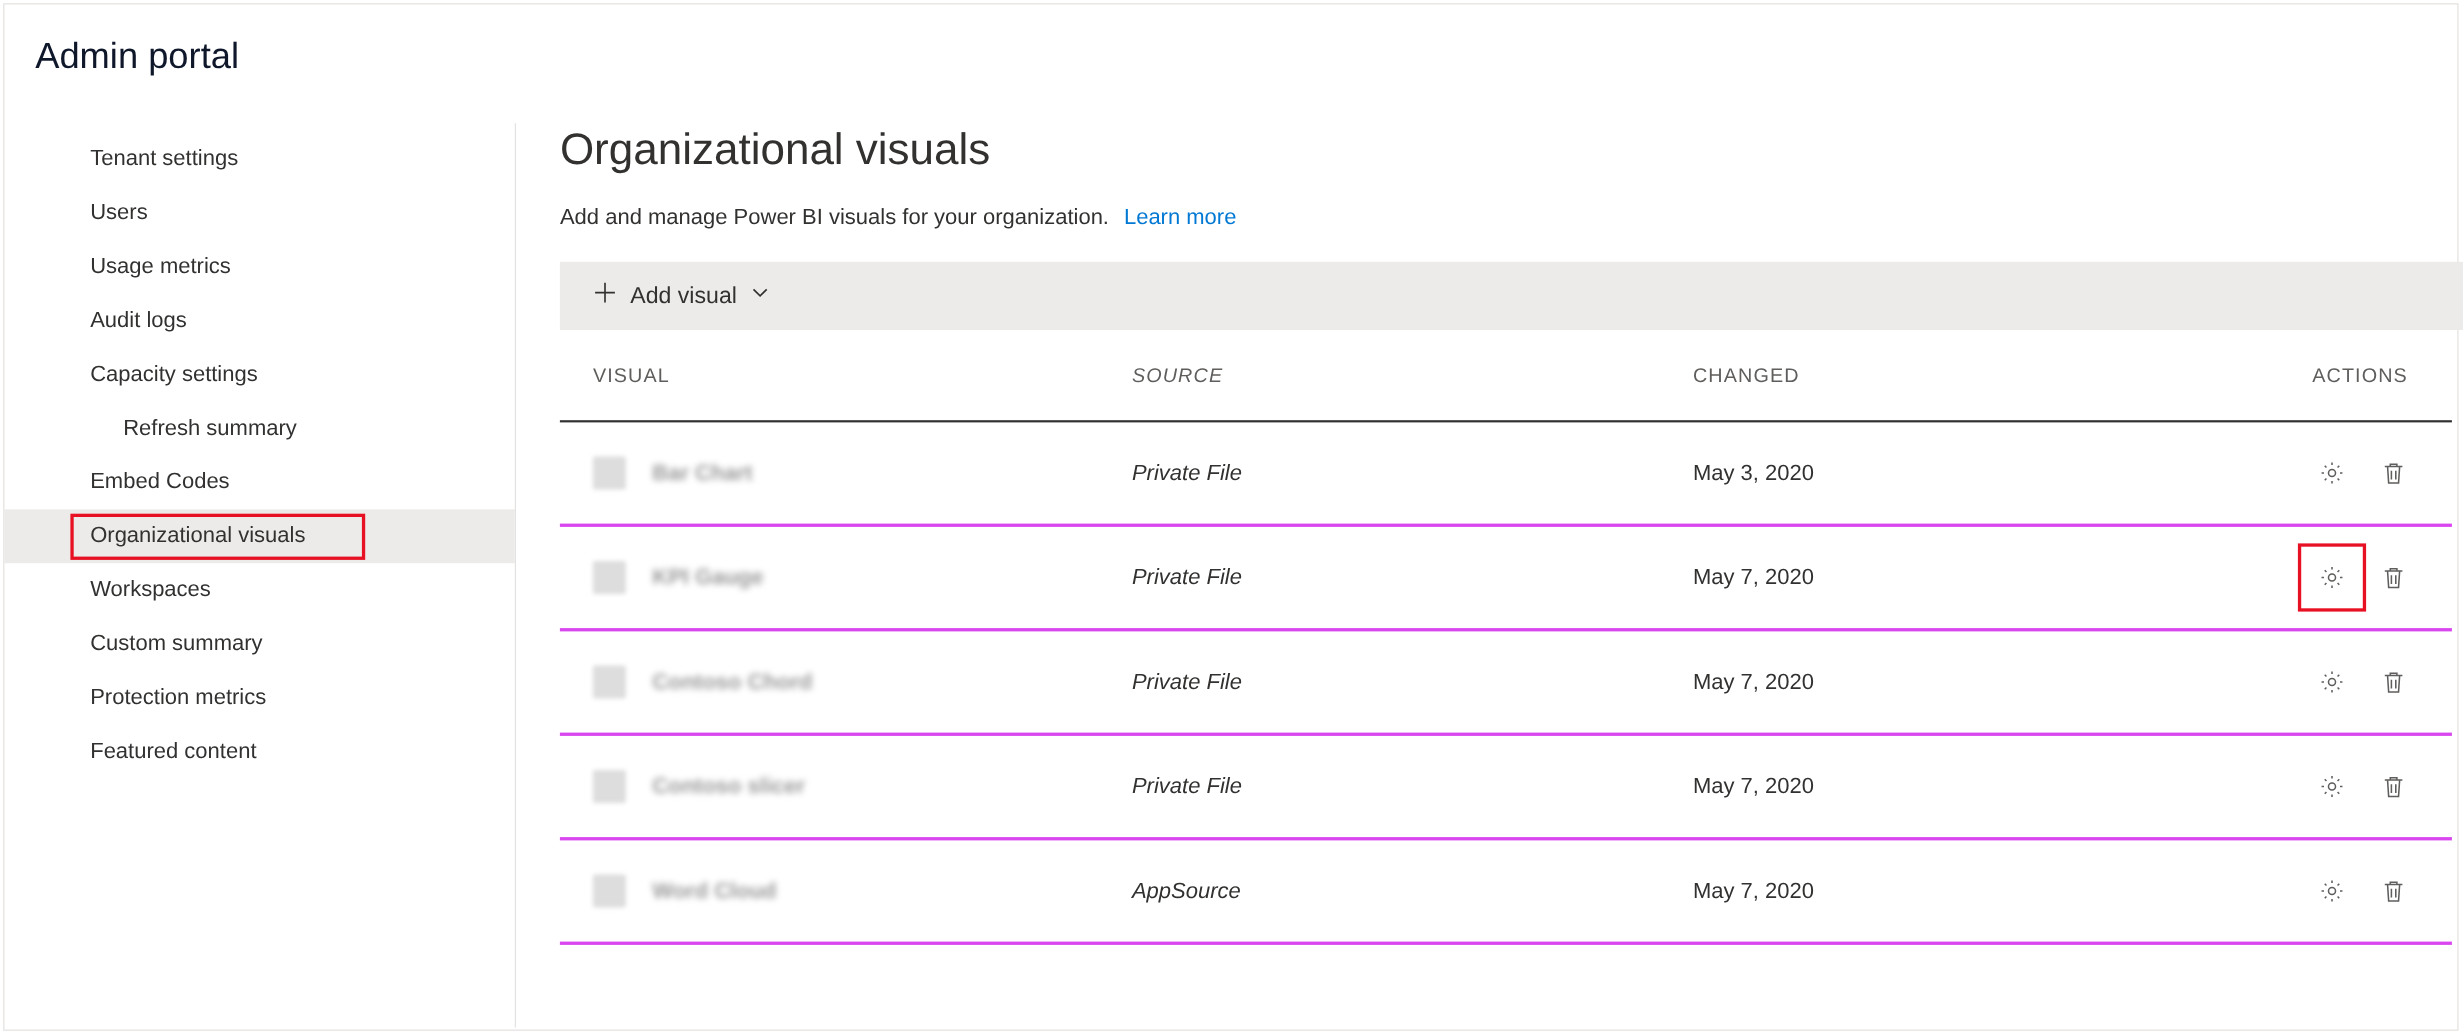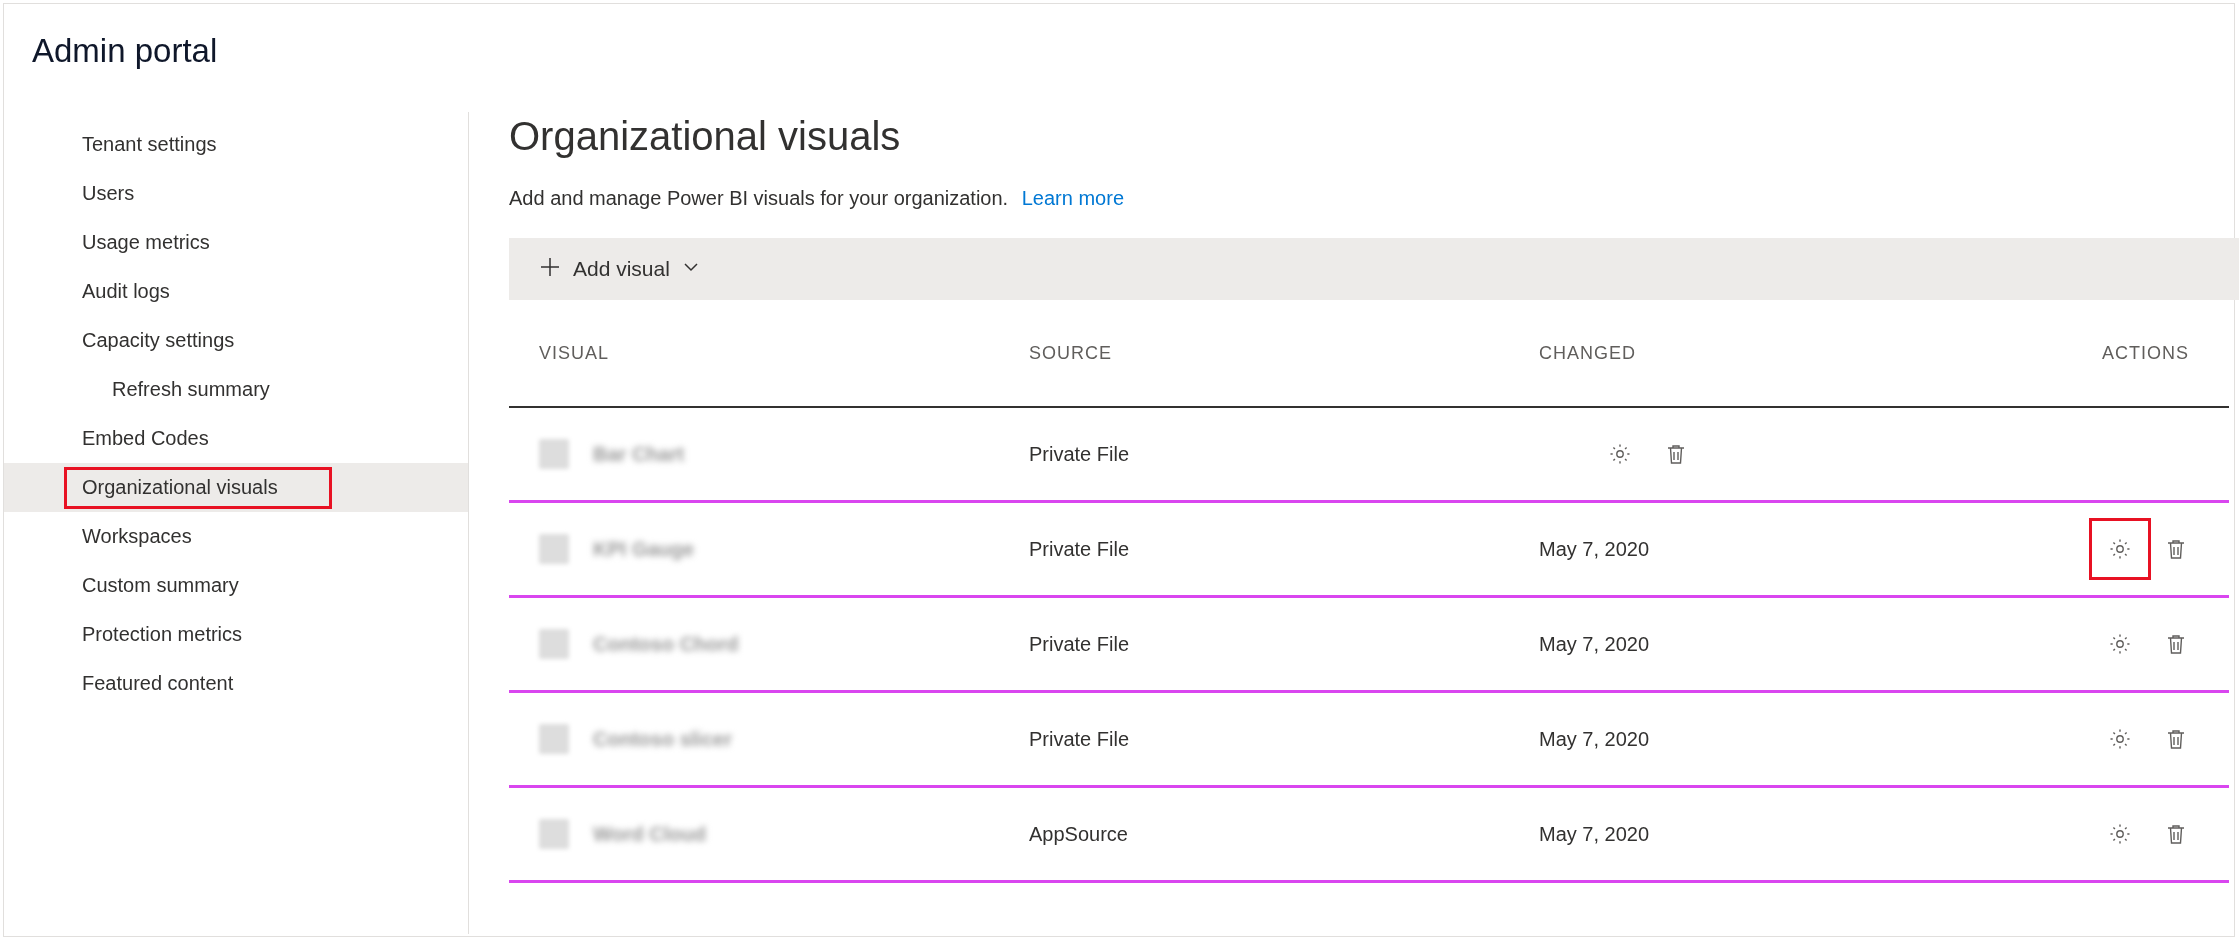--- a/index.html
+++ b/index.html
@@ -94,32 +94,32 @@
     cursor: pointer;
   }
   .add-button svg { flex: 0 0 auto; }
   .table {
     width: 1720px;
     margin-top: 0;
   }
   .thead {
     display: flex;
     align-items: center;
-    height: 108px;
+    height: 84px;
     border-bottom: 2px solid #323130;
     padding: 0 30px;
   }
   .th {
     font-size: 18px;
     letter-spacing: 1px;
     color: #605e5c;
     font-weight: 400;
   }
   .col-visual { width: 490px; }
-  .col-source { width: 510px; }
+  .col-source { width: 510px; font-style: italic; }
   .col-changed { width: 500px; }
   .col-actions { width: 150px; text-align: right; }
   .row {
     display: flex;
     align-items: center;
     height: 95px;
     border-bottom: 3px solid #d946ef;
     padding: 0 30px;
   }
   .cell { font-size: 20px; color: #323130; }
@@ -217,20 +217,21 @@
           <div class="th col-changed">CHANGED</div>
           <div class="th col-actions">ACTIONS</div>
         </div>
         <div id="tbody">
             <div class="row">
               <div class="cell col-visual visual-cell">
                 <span class="visual-icon"></span>
                 <span class="visual-name">Bar Chart</span>
               </div>
               <div class="cell col-source">Private File</div>
+              <div class="cell col-changed">May 3, 2020</div>
               <div class="cell col-actions actions-cell">
                 <span class="icon-btn">
                   <svg width="24" height="24" viewBox="0 0 24 24" fill="none" stroke="#605e5c" stroke-width="1.4">
                     <circle cx="12" cy="12" r="3.2"></circle>
                     <path d="M12 2.5v2.2M12 19.3v2.2M21.5 12h-2.2M4.7 12H2.5M18.6 5.4l-1.55 1.55M6.95 17.05L5.4 18.6M18.6 18.6l-1.55-1.55M6.95 6.95L5.4 5.4"></path>
                   </svg>
                 </span>
                 <span class="icon-btn">
                   <svg width="22" height="24" viewBox="0 0 22 24" fill="none" stroke="#605e5c" stroke-width="1.4">
                     <path d="M3 6h16M8 6V4h6v2M5.5 6l1 15h9l1-15M9 10v8M13 10v8"></path>

